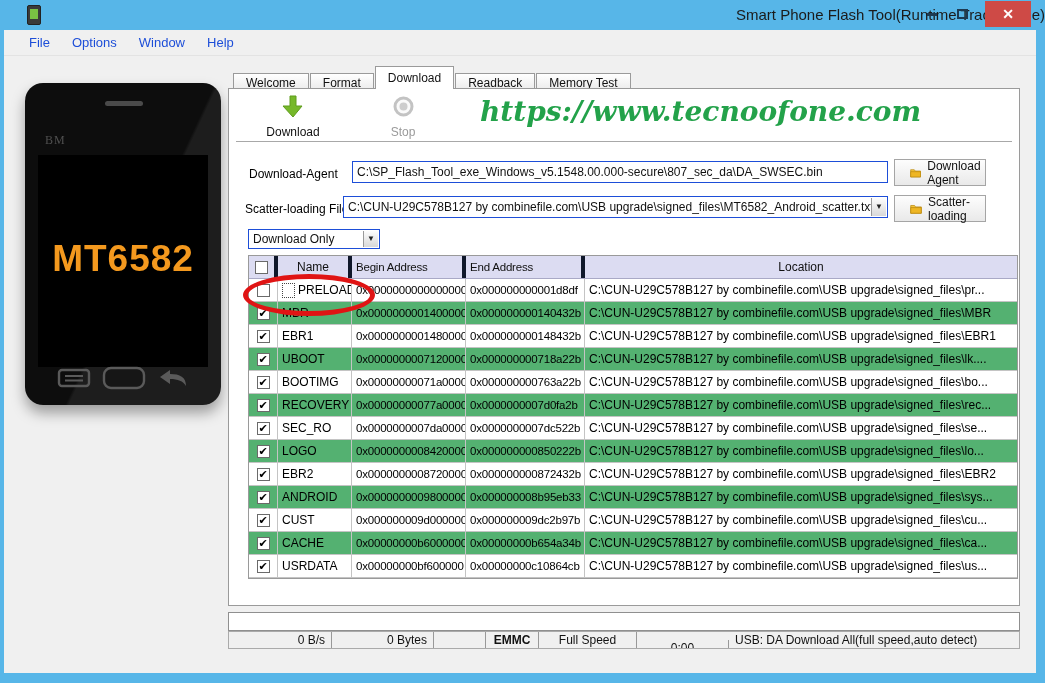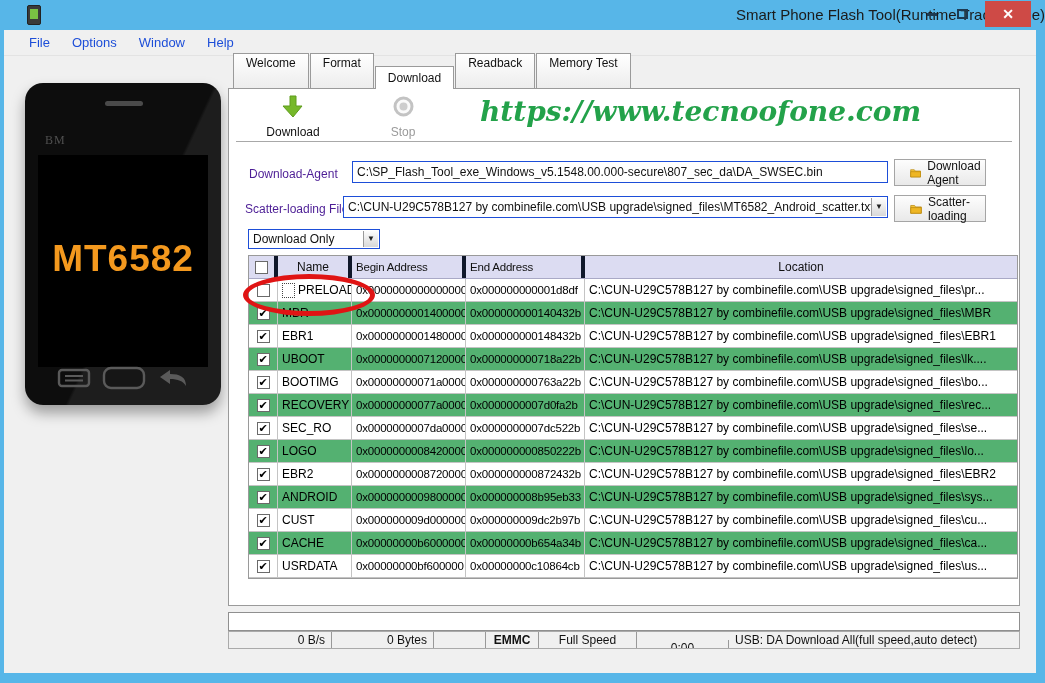--- a/index.html
+++ b/index.html
@@ -27,31 +27,31 @@
   .phone { position:absolute; left:25px; top:83px; width:196px; height:322px; background:linear-gradient(115deg,#0d0d0d 55%,#1d1d1d 56%); border-radius:18px; box-shadow:0 8px 14px rgba(0,0,0,0.35); }
   .phone .speaker { position:absolute; left:80px; top:18px; width:38px; height:5px; background:#4a4a4a; border-radius:3px; }
   .phone .brand { position:absolute; left:20px; top:50px; font-size:12px; color:#4f4f4f; font-family:"Liberation Serif", serif; letter-spacing:1px; }
   .phone .screen { position:absolute; left:13px; top:72px; width:170px; height:212px; background:#000; }
   .phone .chip { position:absolute; left:0; width:100%; top:155px; text-align:center; font-size:37px; font-weight:bold; color:var(--orange); letter-spacing:1px; }
   .phone .btnrow { position:absolute; left:0; bottom:12px; width:100%; height:30px; display:flex; align-items:center; justify-content:space-around; padding:0 26px; }
 
   
   .panel { position:absolute; left:228px; top:88px; width:792px; height:518px; background:#fff; border:1px solid #9a9a9a; }
   .tabs { position:absolute; left:233px; top:66px; height:23px; display:flex; align-items:flex-end; }
-  .tab { height:36px; line-height:19px; padding:0 12px; font-size:12px; color:#111; background:linear-gradient(#ffffff,#ececec); border:1px solid #9a9a9a; border-bottom:none; margin-right:1px; }
+  .tab { height:16px; line-height:19px; padding:0 12px; font-size:12px; color:#111; background:linear-gradient(#ffffff,#ececec); border:1px solid #9a9a9a; border-bottom:none; margin-right:1px; }
   .tab.active { height:23px; line-height:22px; background:#fff; position:relative; z-index:3; }
 
   .toolbar-btn { position:absolute; width:86px; text-align:center; }
   .toolbar-btn .icn { display:block; margin:0 auto 3px auto; }
   .toolbar-btn .lbl { font-size:12px; color:#111; }
   .toolbar-btn.disabled .lbl { color:#9a9a9a; }
   .watermark { position:absolute; left:480px; top:95px; width:430px; text-align:center; font-family:"DejaVu Serif", serif; font-style:italic; font-weight:bold; font-size:28px; color:var(--wm-green); }
   .tb-sep { position:absolute; left:236px; top:141px; width:776px; height:1px; background:#a8a8a8; }
 
-  .fld-label { position:absolute; font-size:12px; color:#4c1d95; }
+  .fld-label { position:absolute; font-size:12px; color:#000000; }
   .txt-input { position:absolute; height:22px; background:#fff; border:1px solid #1d4ed8; font-size:12px; color:#111; line-height:20px; padding:0 4px; white-space:nowrap; overflow:hidden; }
   .combo-arrow { position:absolute; right:1px; top:1px; bottom:1px; width:15px; background:linear-gradient(#fdfdfd,#d8d8d8); border-left:1px solid #9a9a9a; display:flex; align-items:center; justify-content:center; font-size:8px; color:#222; }
   .side-btn { position:absolute; left:894px; width:92px; height:27px; background:linear-gradient(#fdfdfd,#e9e9e9); border:1px solid #a5a5a5; display:flex; align-items:center; justify-content:flex-start; gap:6px; padding-left:15px; font-size:12px; color:#111; }
 
   
   .table { position:absolute; left:248px; top:255px; width:770px; border:1px solid #9a9a9a; background:#fff; font-size:12px; }
   .trow, .thead { display:flex; height:23px; line-height:22px; border-bottom:1px solid #c4c4c4; background:#fff; }
   .thead { background:var(--hdr); border-bottom:1px solid #a9a9c6; }
   .thead .cell { border-right:4px solid #0f172a; text-align:left; color:#111; }
   .trow:last-child { border-bottom:1px solid #c4c4c4; }

